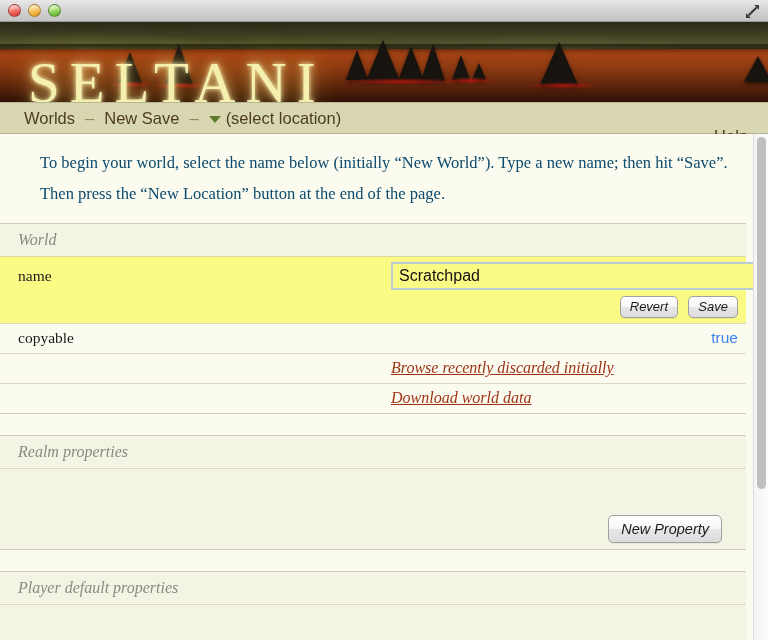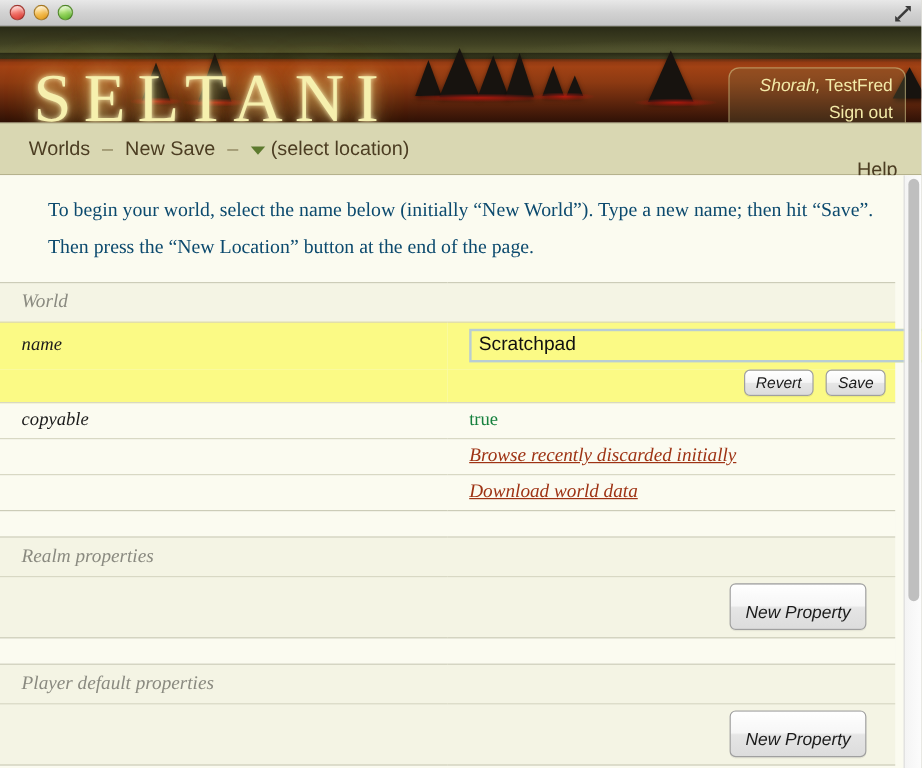--- a/index.html
+++ b/index.html
@@ -135,21 +135,21 @@
   }
   #userbox .greet-i { font-style: italic; }
   #signout {
     color: #f3eaa8;
     text-decoration: none;
     cursor: pointer;
   }
 
   
   #navbar {
-    height: 44px;
+    height: 32px;
     background: #d9d7b2;
     border-top: 1px solid #b9b694;
     border-bottom: 1px solid #b5b28d;
     display: flex;
     align-items: center;
     padding: 0 20px 0 24px;
     font-family: "Liberation Sans", sans-serif;
     font-size: 16.5px;
     color: #4c3d22;
   }
@@ -192,28 +192,28 @@
   }
   table.proptable td {
     padding: 5px 8px 6px 18px;
     vertical-align: middle;
     border-top: 1px solid #d8d8c4;
     font-size: 15.5px;
   }
   td.k {
     width: 218px;
     font-family: "Liberation Serif", serif;
-    font-style: italic;
     color: #1b1b1b;
     font-size: 16px;
   }
   td.v {
-    font-family: Liberation Serif, serif;
-    color: #15803d;
+    font-family: Liberation Sans, sans-serif;
+    color: #3b82f6;
     font-size: 15px;
+    text-align: right;
   }
   tr.section-head td {
     background: #f4f4e4;
     font-family: "Liberation Serif", serif;
     font-style: italic;
     color: #8a8a80;
     font-size: 16px;
     padding-top: 7px; padding-bottom: 7px;
     border-top: 1px solid #ccccb8;
   }
@@ -249,21 +249,22 @@
     margin-left: 6px;
     border: 1px solid #a0a0a0;
     border-radius: 5px;
     background: linear-gradient(to bottom, #ffffff 0%, #f6f6f6 48%, #e6e6e6 52%, #dcdcdc 100%);
     box-shadow: 0 1px 0 rgba(0,0,0,0.06);
     cursor: pointer;
     font-style: italic;
   }
   button.bigbtn {
     font-size: 14.5px;
-    padding: 16px 12px 5px 12px;
+    padding: 5px 12px 5px 12px;
+    margin-top: 41px;
   }
 
   a.proplink {
     font-family: "Liberation Serif", serif;
     font-style: italic;
     font-size: 16px;
     color: #9e3314;
     text-decoration: underline;
     cursor: pointer;
   }
@@ -323,29 +324,20 @@
     <div class="spire" style="left:472px; top:41px; border-left-width:7px; border-right-width:7px; border-bottom-width:17px;"></div>
     <div class="spire-glow" style="left:444px; top:55px; width:52px;"></div>
 
     <div class="spire" style="left:540px; top:20px; border-left-width:19px; border-right-width:19px; border-bottom-width:43px;"></div>
     <div class="spire-glow" style="left:528px; top:60px; width:70px;"></div>
 
     <div class="spire" style="left:744px; top:34px; border-left-width:14px; border-right-width:14px; border-bottom-width:26px;"></div>
 
     <div id="logo">SELTANI</div>
 
-    <div id="userbox">
-      <div>
-        <span class="greet-i">Shorah,</span>
-        <span>TestFred</span>
-      </div>
-      <div>
-        <a id="signout">Sign out</a>
-      </div>
-    </div>
   </div>
 
   <div id="navbar">
     <div id="nav-left">
       <a class="nav-link">Worlds</a>
       <span class="nav-sep">–</span>
       <a class="nav-link">New Save</a>
       <span class="nav-sep">–</span>
       <span class="nav-caret"></span>
       <span id="nav-location">(select location)</span>

